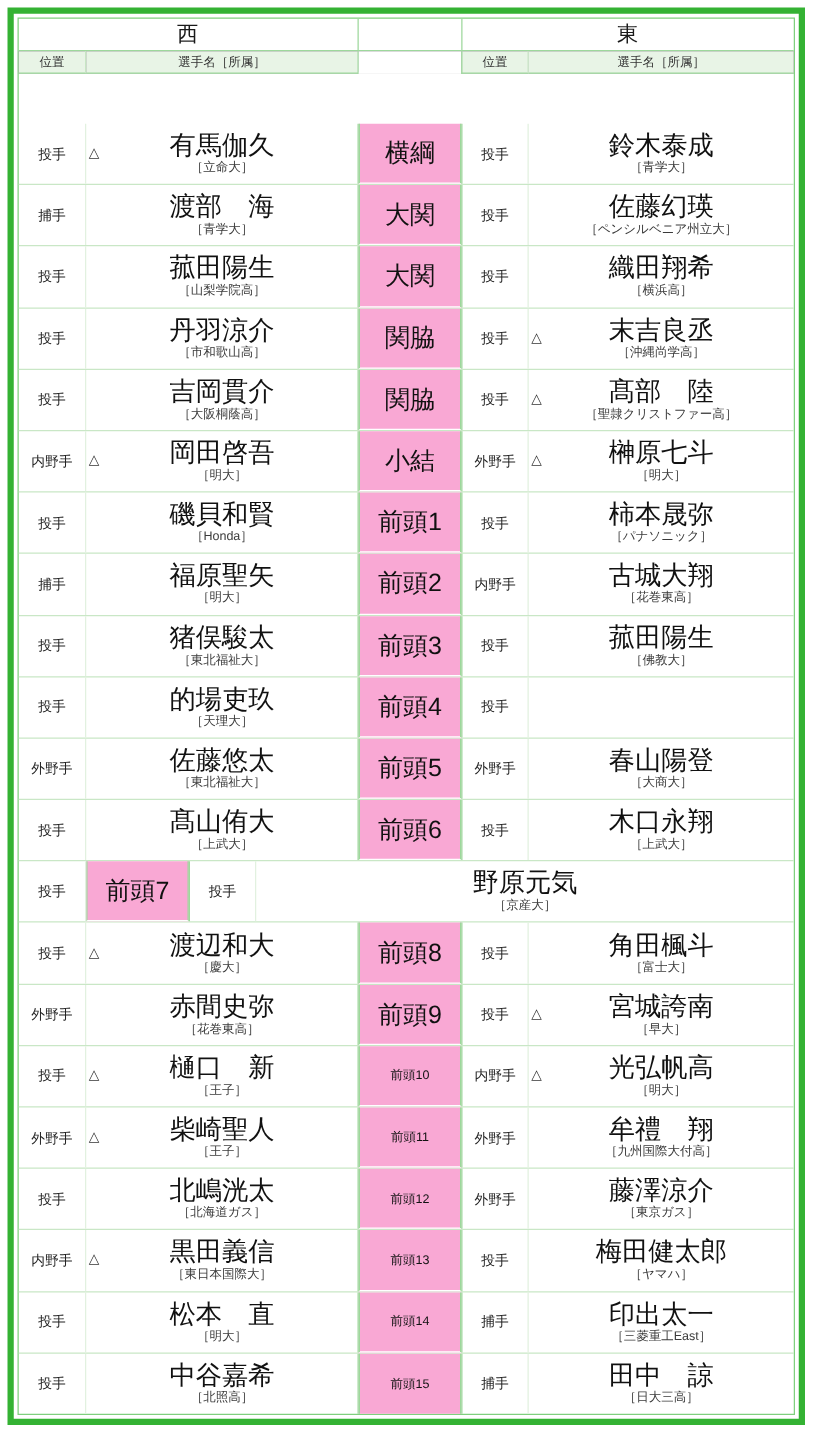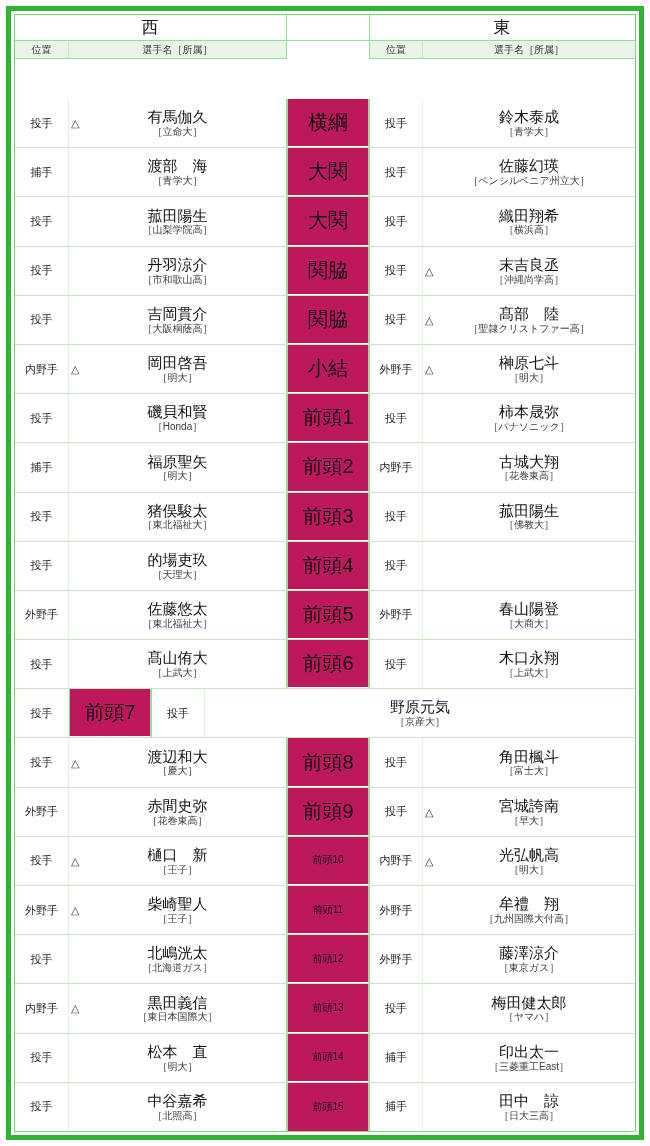--- a/index.html
+++ b/index.html
@@ -113,41 +113,41 @@
 
   .tri {
     position: absolute;
     font-size: 11px;
     color: #333;
     line-height: 1;
   }
   .tri.w { left: 2px; top: 50%; transform: translateY(-50%); }
 
   .pname {
-    font-size: 15px;
+    font-size: 21px;
     color: #111;
     line-height: 1.05;
     white-space: nowrap;
     letter-spacing: 0px;
   }
   .paff {
     font-size: 10px;
     color: #3a3a3a;
     line-height: 1.1;
     white-space: nowrap;
     margin-top: 1px;
   }
 
   .rank {
     width: 82px;
     flex: 0 0 82px;
     display: flex;
     align-items: center;
     justify-content: center;
-    background: #be185d;
+    background: #f9a8d4;
     border-left: 1px solid #9dd89c;
     border-right: 1px solid #9dd89c;
     border-bottom: 1px solid #ffffff;
     font-size: 20px;
     color: #111;
     white-space: nowrap;
   }
   .rank.small { font-size: 10px; }
   .rank-row:last-child .rank { border-bottom: none; }
 </style>

